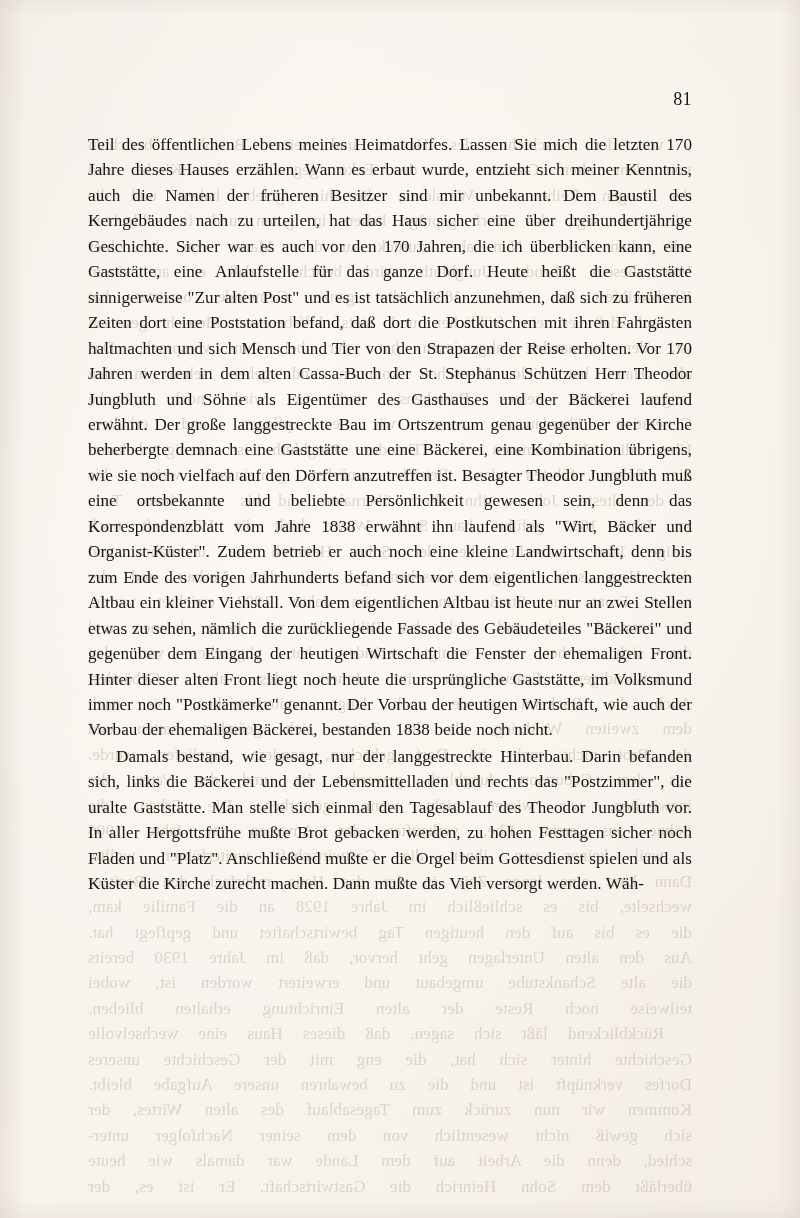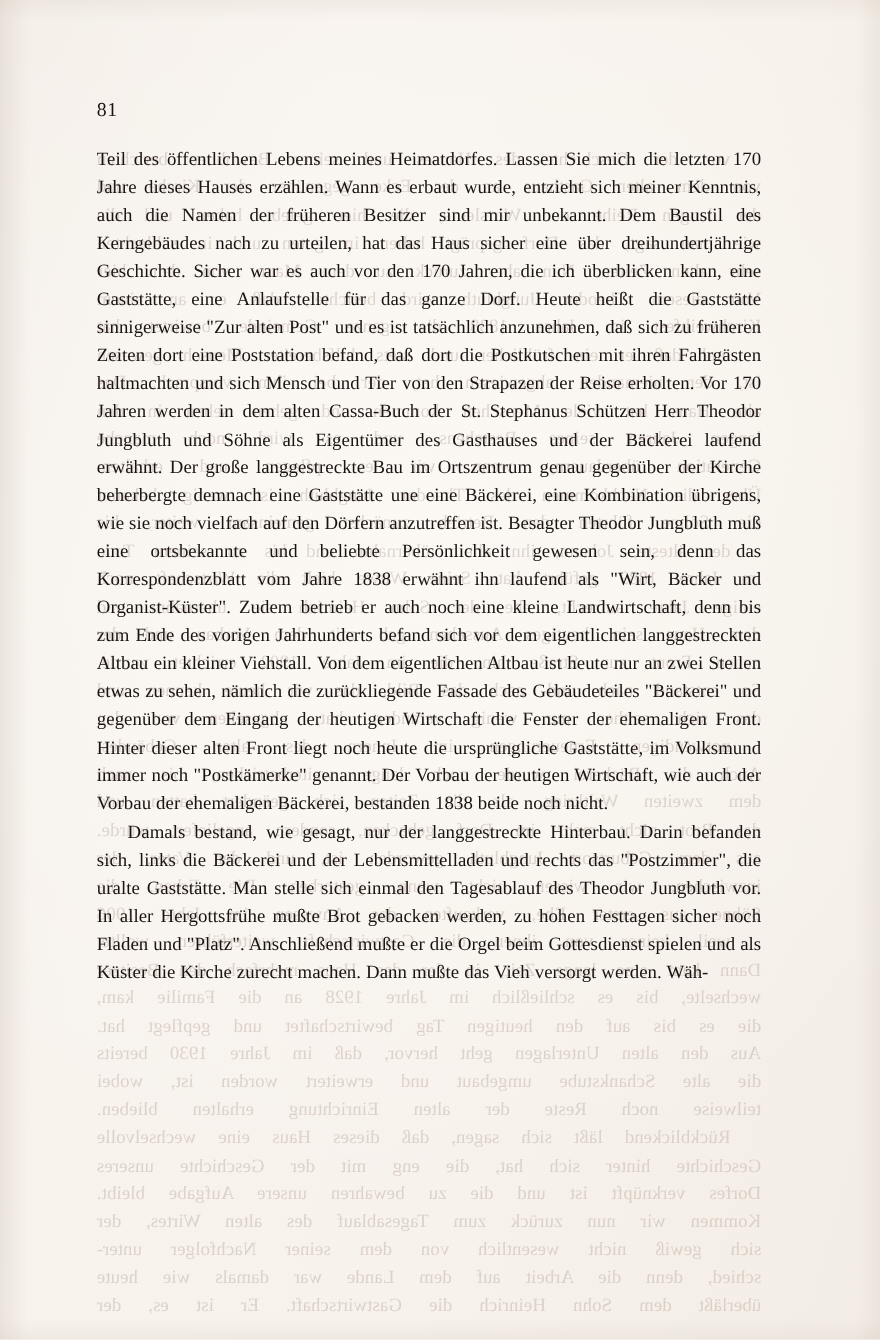--- a/index.html
+++ b/index.html
@@ -66,20 +66,21 @@
   .content {
     position: relative;
     z-index: 3;
   }
 
   .folio {
     position: absolute;
     left: 88px;
     top: 88px;
     width: 604px;
+    text-align: right;
     font-size: 18px;
     line-height: 22px;
     letter-spacing: 0.4px;
     color: #1a1412;
   }
 
   .body-text {
     position: absolute;
     left: 88px;
     top: 132px;

